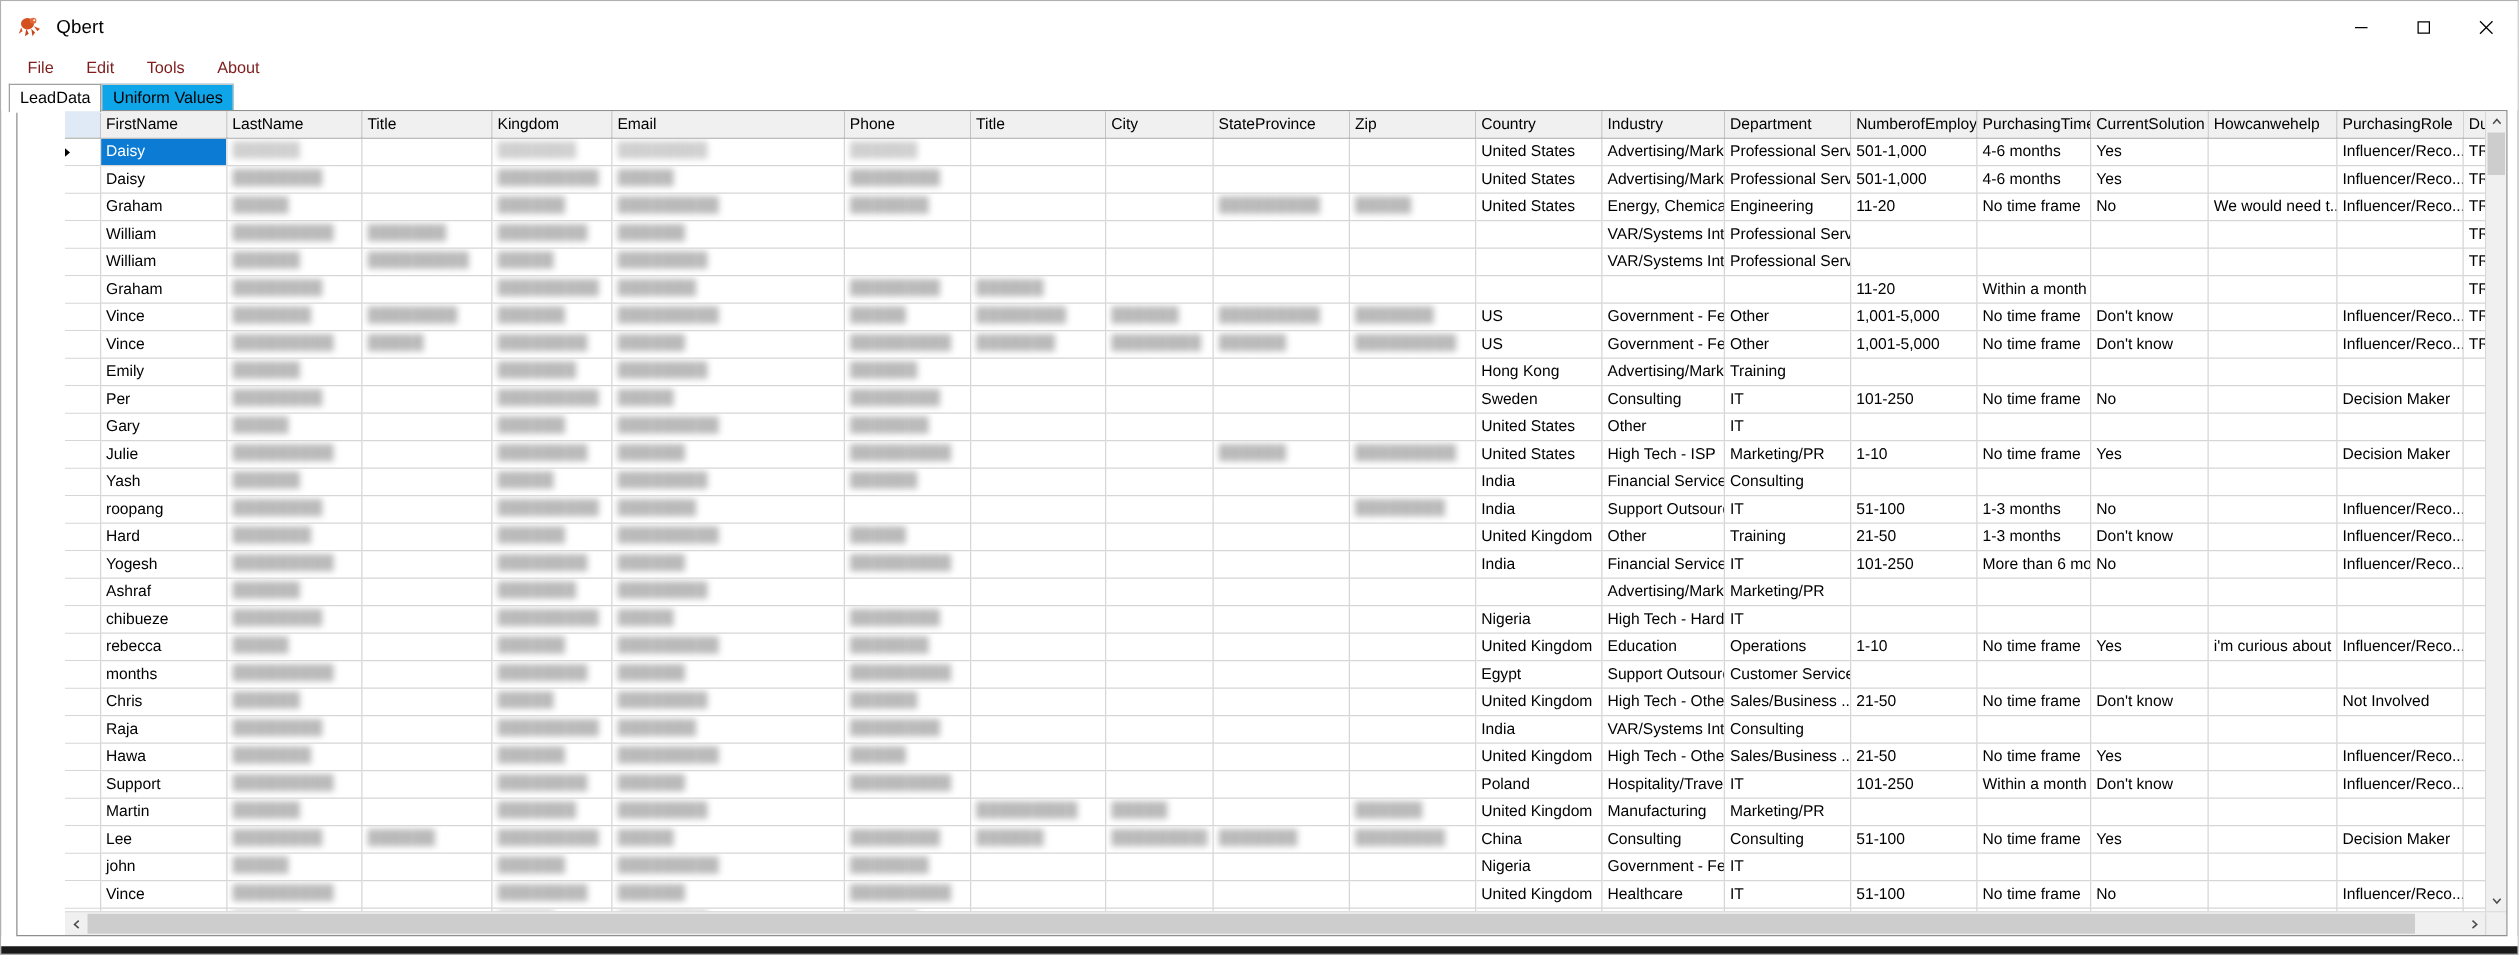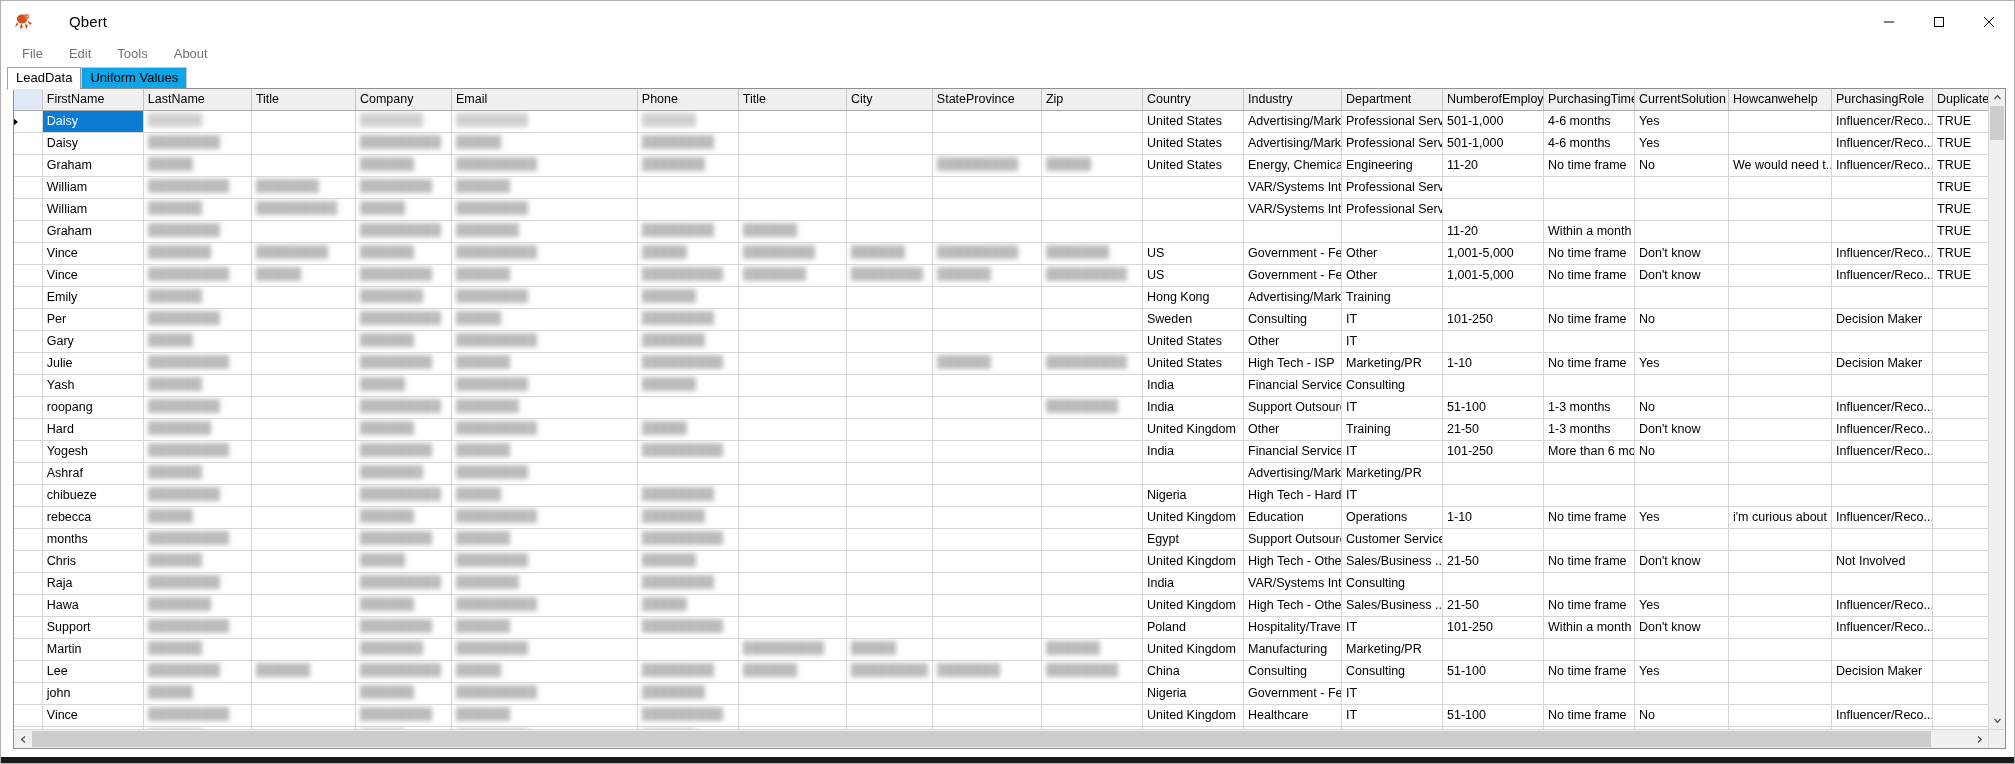--- a/index.html
+++ b/index.html
@@ -20,21 +20,20 @@
     display: flex; flex-direction: column;
   }
 
   
   .titlebar {
     height: 42px; min-height: 42px;
     background: #ffffff;
     display: flex; align-items: center;
     position: relative;
     border-bottom: 1px solid #ffffff;
-    gap: 24px;
   }
   .app-icon {
     width: 22px; height: 22px;
     margin-left: 12px; margin-right: 10px;
     position: relative;
     flex: 0 0 auto;
   }
   .app-icon svg { display:block; }
   .app-title {
     font-size: 15px; color: #000000;
@@ -52,21 +51,21 @@
   .win-btn svg { display: block; }
 
   
   .menubar {
     height: 23px; min-height: 23px;
     background: #ffffff;
     display: flex; align-items: center;
     padding-left: 8px;
   }
   .menu-item {
-    font-size: 13px; color: #737373;
+    font-size: 13px; color: #7f1d1d;
     padding: 2px 13px 3px 13px;
     line-height: 16px;
   }
 
   
   .tabstrip {
     height: 22px; min-height: 22px;
     display: flex; align-items: center;
     padding-left: 6px;
     background: #ffffff;
@@ -94,20 +93,21 @@
 
   
   .grid-wrap {
     flex: 1 1 auto;
     margin: 0 8px 0 12px;
     border: 1px solid #8f8f8f;
     background: #ffffff;
     display: flex; flex-direction: column;
     overflow: hidden;
     position: relative;
+    padding-left: 38px;
   }
   .grid-body-row {
     flex: 1 1 auto;
     display: flex;
     overflow: hidden;
     min-height: 0;
   }
   .grid-scrollport {
     flex: 1 1 auto;
     overflow: hidden;
@@ -310,21 +310,21 @@
               <col style="width: 102px;">
               <col style="width: 100px;">
               <col style="width: 80px;">
             </colgroup>
           <thead>
             <tr id="header-row">
                 <th class="rowhdr"></th>
                 <th>FirstName</th>
                 <th>LastName</th>
                 <th>Title</th>
-                <th>Company</th>
+                <th>Kingdom</th>
                 <th>Email</th>
                 <th>Phone</th>
                 <th>Title</th>
                 <th>City</th>
                 <th>StateProvince</th>
                 <th>Zip</th>
                 <th>Country</th>
                 <th>Industry</th>
                 <th>Department</th>
                 <th>NumberofEmployee</th>

